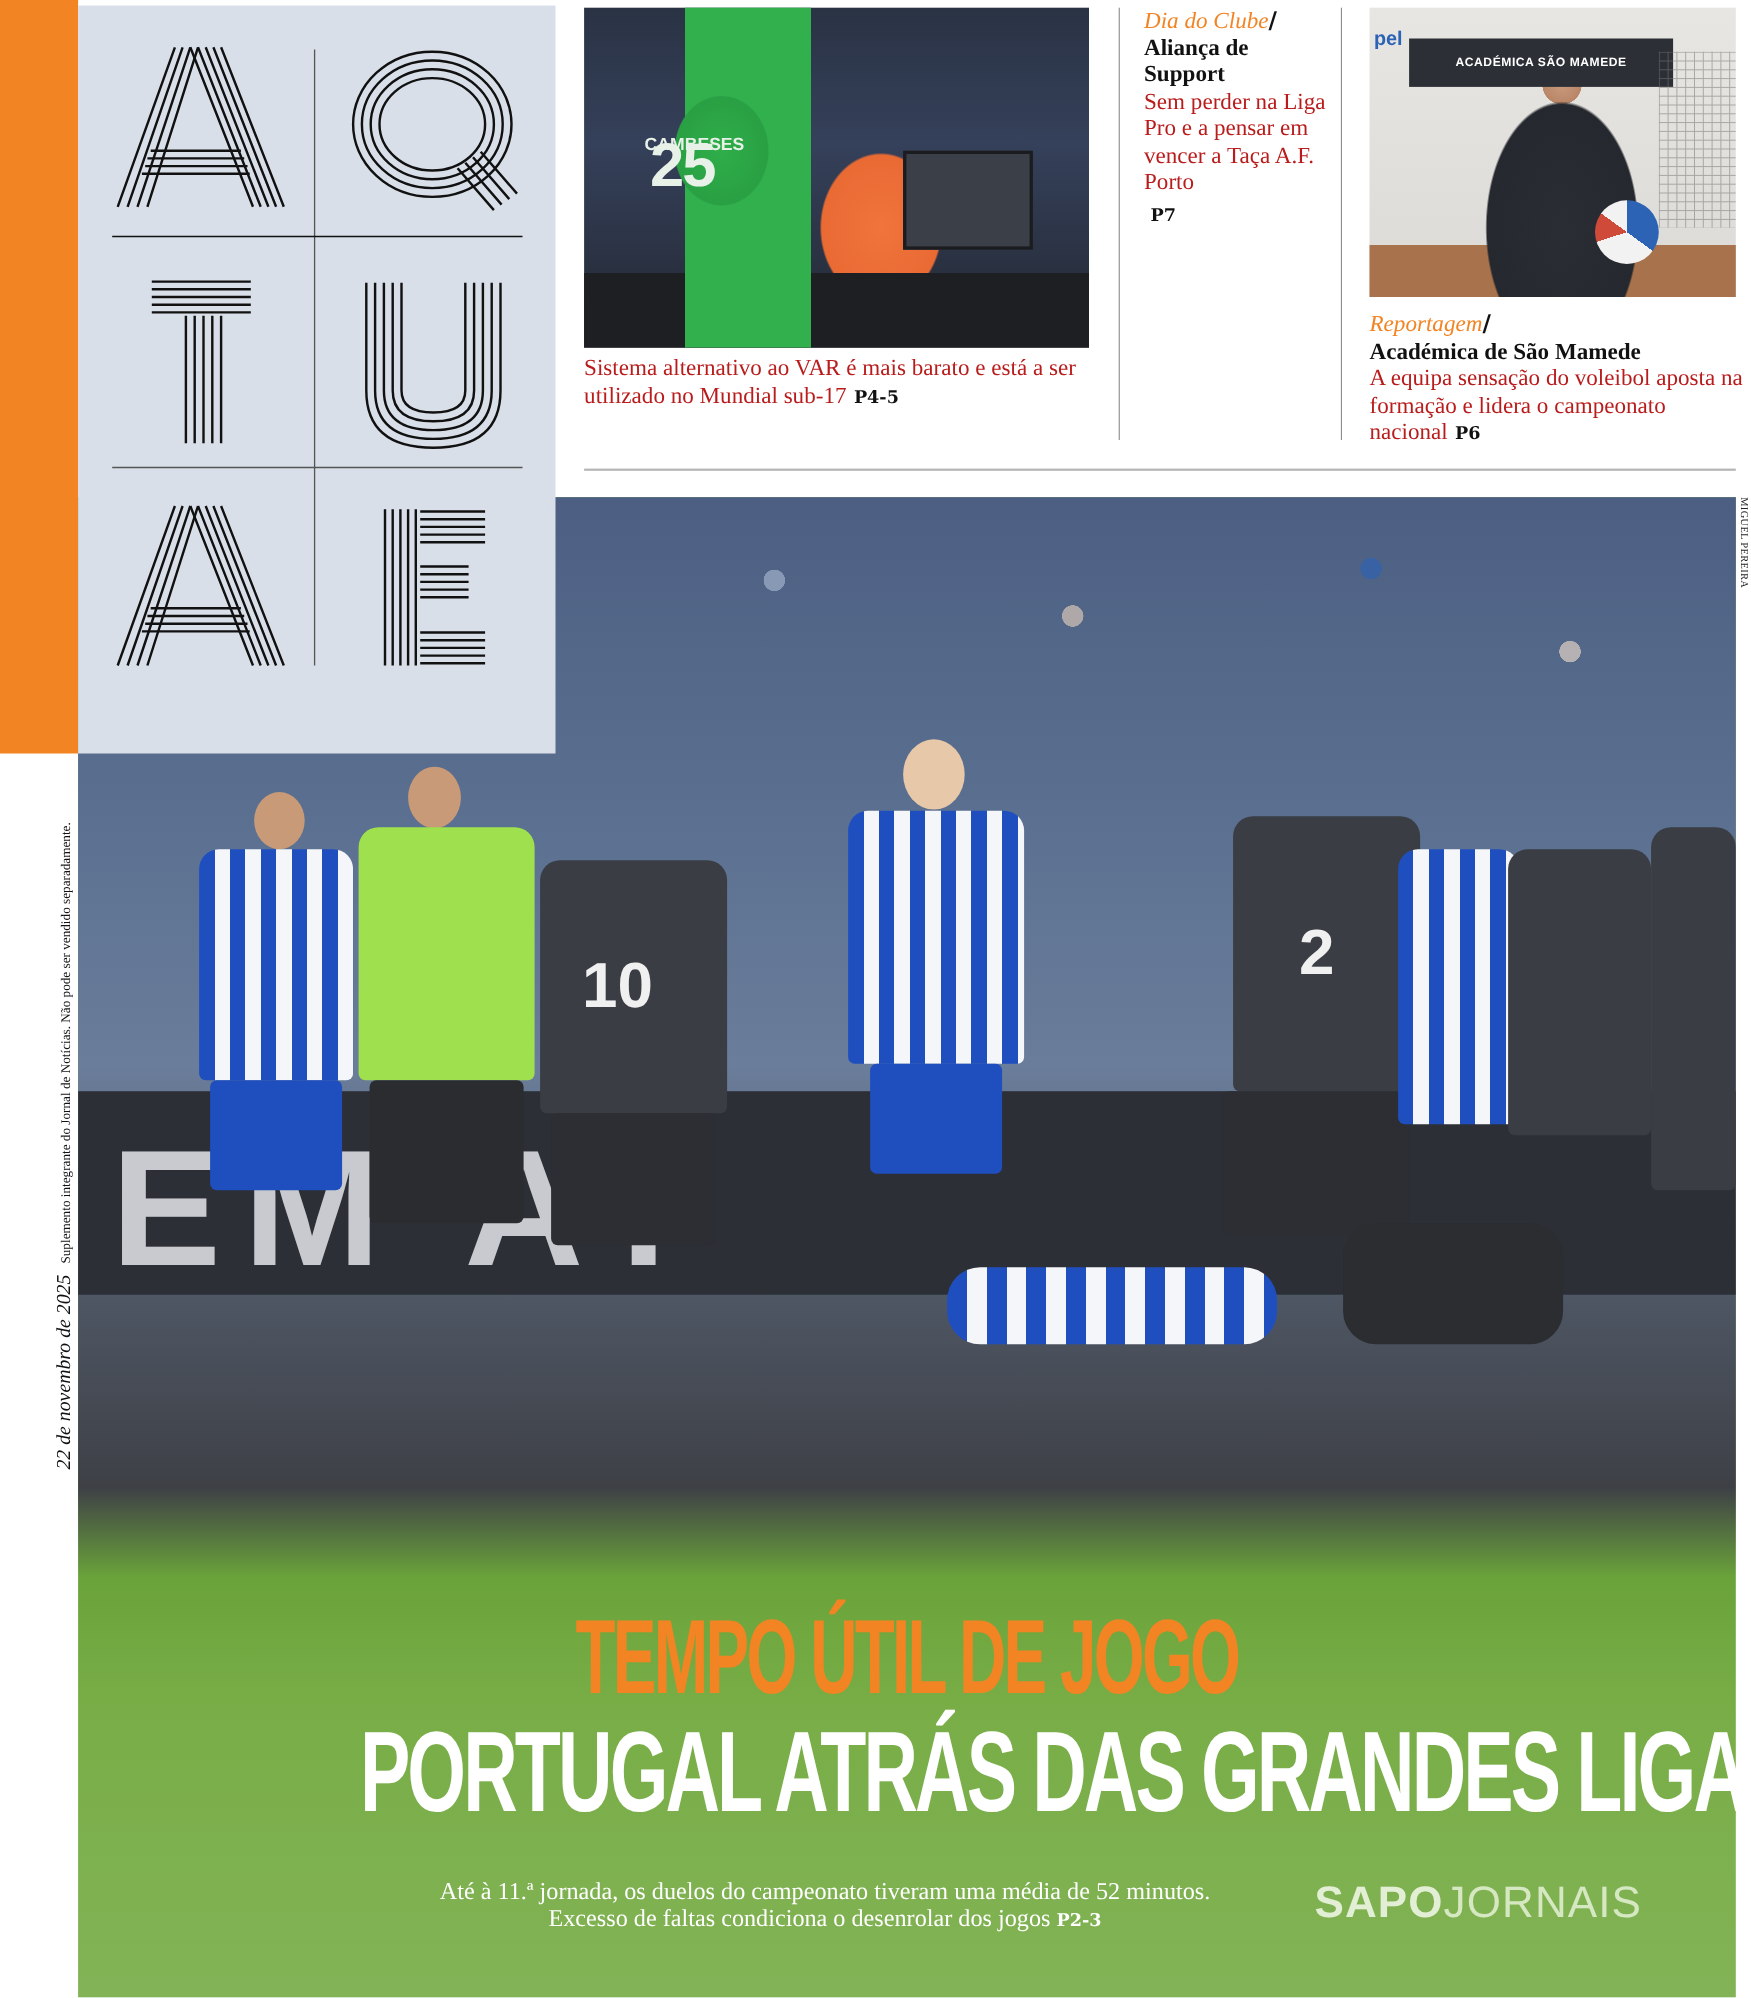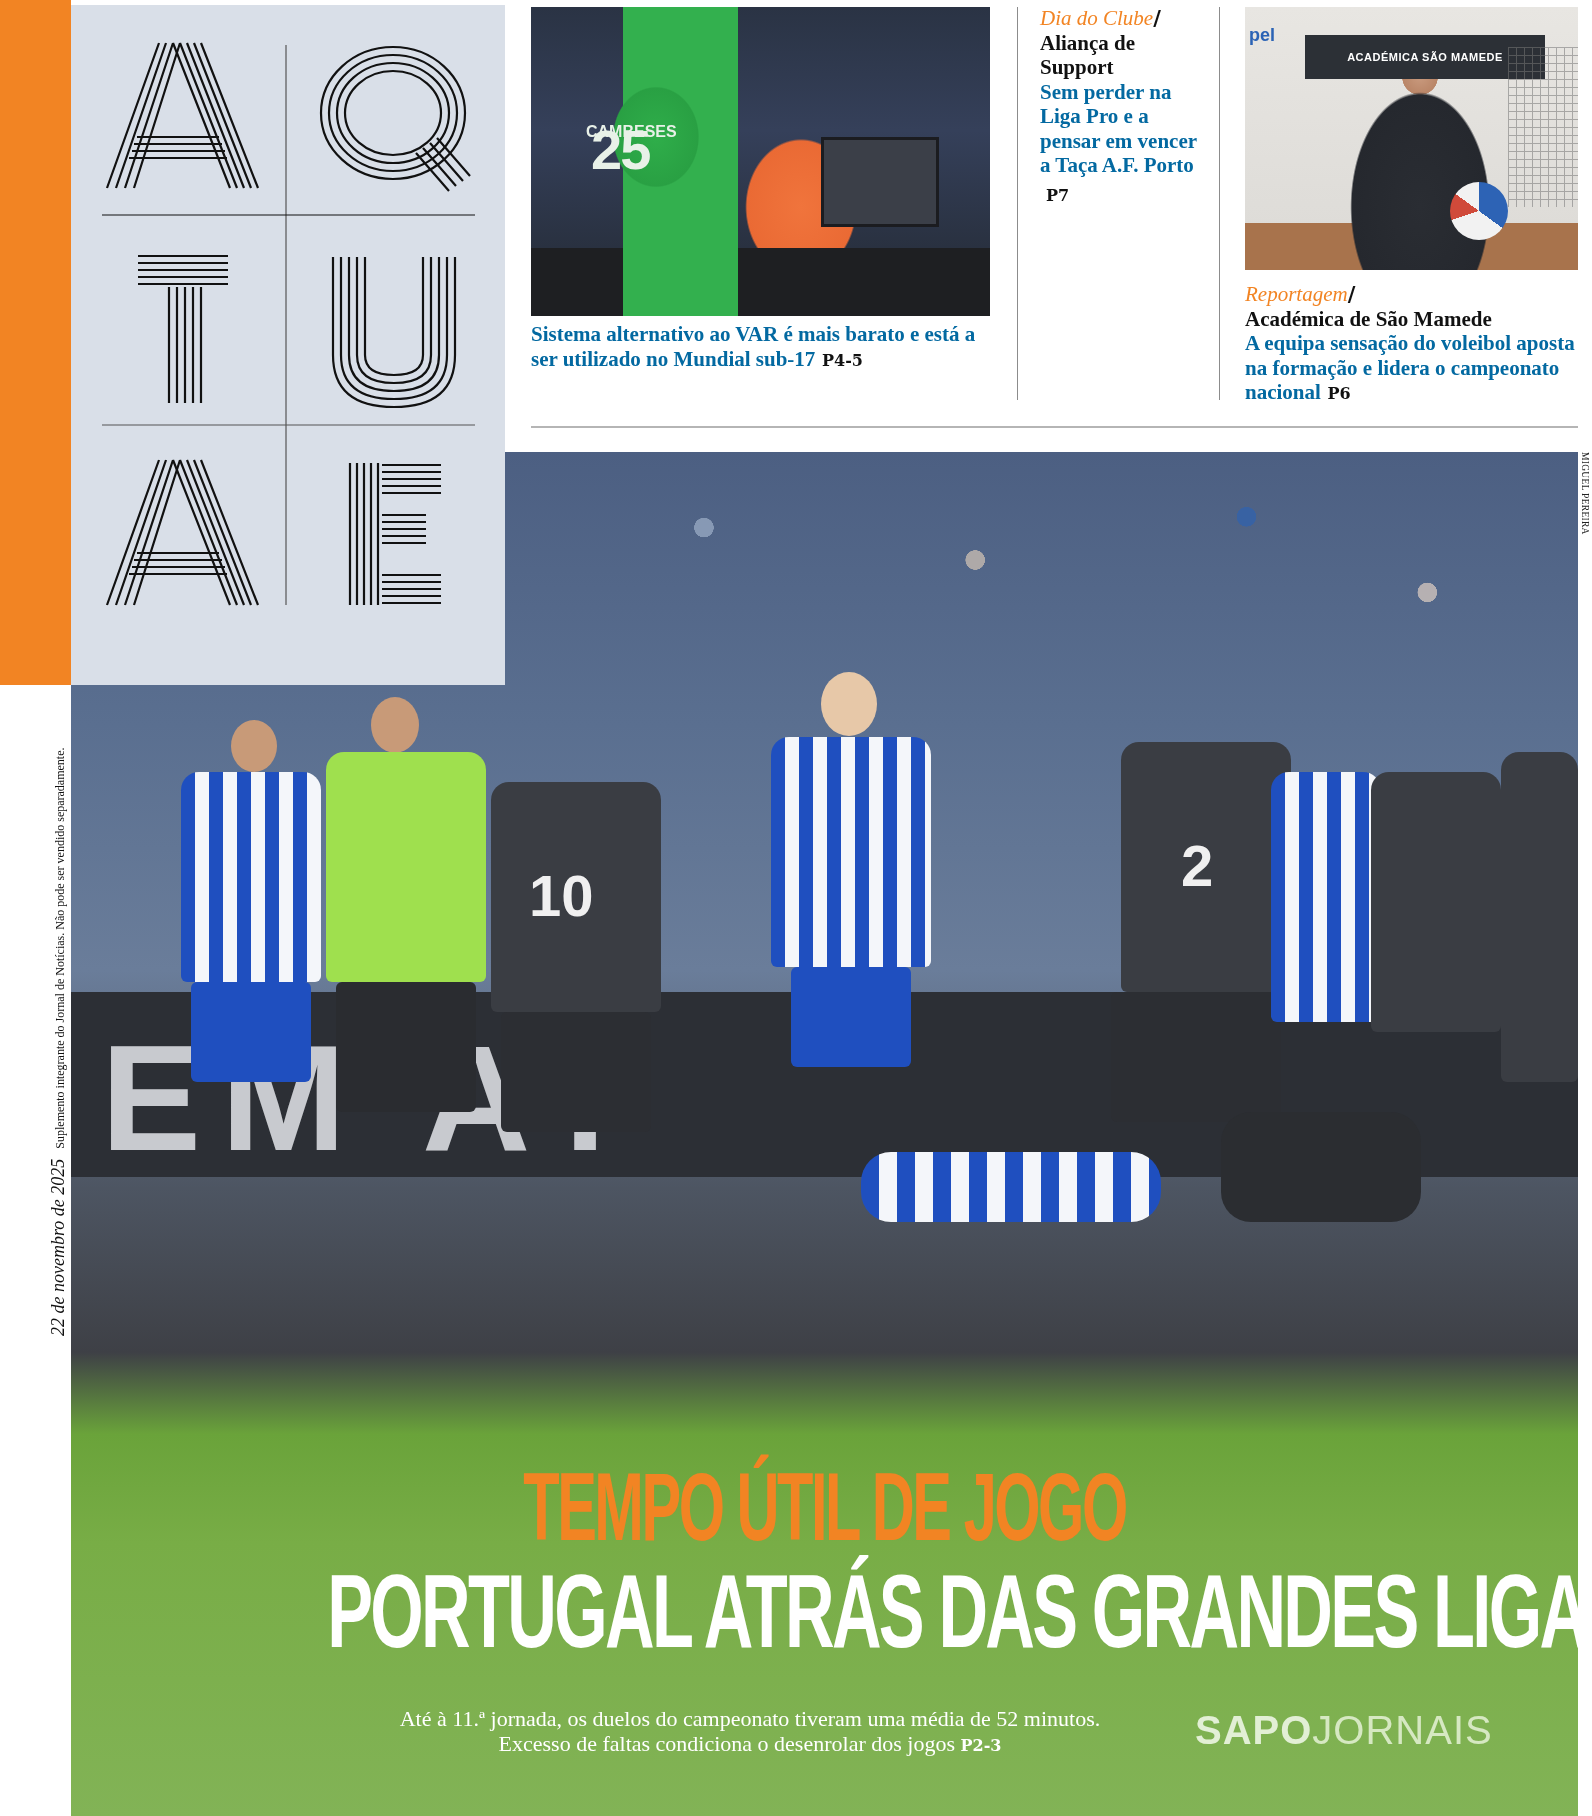--- a/index.html
+++ b/index.html
@@ -25,30 +25,30 @@
   .var-photo .jersey-num { position: absolute; left: 60px; top: 110px; color: #e8f1e8; font: bold 56px "Liberation Sans", sans-serif; letter-spacing: -2px; }
   .var-photo .jersey-name { position: absolute; left: 55px; top: 88px; color: #e8f1e8; font: bold 16px "Liberation Sans", sans-serif; margin-top: 28px; }
 
   .dec-photo { left: 1245px; top: 7px; width: 333px; height: 263px;
     background:
       radial-gradient(ellipse 85px 140px at 175px 200px, #2a2d33 0%, #25282e 80%, transparent 82%),
       radial-gradient(circle 22px at 175px 70px, #c99a7e 0%, #b98567 80%, transparent 82%),
       linear-gradient(180deg, transparent 0 82%, #a8734c 82%),
       linear-gradient(180deg, #e8e6e2 0%, #dcdad6 100%);
   }
-  .dec-photo .banner { position: absolute; left: 60px; top: 28px; width: 240px; height: 44px; background: #2c3036; color: #fff; font: bold 11px "Liberation Sans", sans-serif; display: flex; align-items: center; justify-content: center; letter-spacing: 0.5px; }
+  .dec-photo .banner { position: absolute; left: 36px; top: 28px; width: 240px; height: 44px; background: #2c3036; color: #fff; font: bold 11px "Liberation Sans", sans-serif; display: flex; align-items: center; justify-content: center; letter-spacing: 0.5px; }
   .dec-photo .ball { position: absolute; left: 205px; top: 175px; width: 58px; height: 58px; border-radius: 50%; background: conic-gradient(#2d63b5 0 35%, #f2f2f2 35% 70%, #d04a3a 70% 85%, #f2f2f2 85%); }
   .dec-photo .net { position: absolute; right: 0; top: 40px; width: 70px; height: 160px; background-image: linear-gradient(#777 1px, transparent 1px), linear-gradient(90deg, #777 1px, transparent 1px); background-size: 8px 8px; opacity: .55; }
   .dec-photo .brand { position: absolute; left: 4px; top: 18px; color: #2b63b5; font: bold 18px "Liberation Sans", sans-serif; }
 
   .teaser { position: absolute; font-family: "DejaVu Serif", serif; }
   .kicker { color: #f28423; font-style: italic; font-family: "Liberation Serif", serif; text-align: center; }
   .slash { color: #111; font-weight: bold; }
   .tease-title { font-weight: bold; color: #111; font-family: "Liberation Serif", serif; }
-  .tease-body { color: #0369a1; font-family: "Liberation Serif", serif; font-weight: bold; }
+  .tease-body { color: #b91c1c; font-family: "Liberation Serif", serif; }
   .pageref { font-weight: bold; font-size: 16px; color: #111; font-family: "DejaVu Serif", serif; }
 
   .t1 { left: 531px; top: 322px; width: 470px; font-size: 21px; line-height: 25px; }
   .t2 { left: 1040px; top: 6px; width: 170px; font-size: 21px; line-height: 24.5px; }
   .t3 { left: 1245px; top: 282px; width: 340px; font-size: 21px; line-height: 24.5px; }
 
   .vdiv { position: absolute; width: 1px; background: #8c8c8c; }
   .hrule { position: absolute; left: 531px; top: 426px; width: 1047px; height: 2px; background: #b5b5b5; }
 
   

